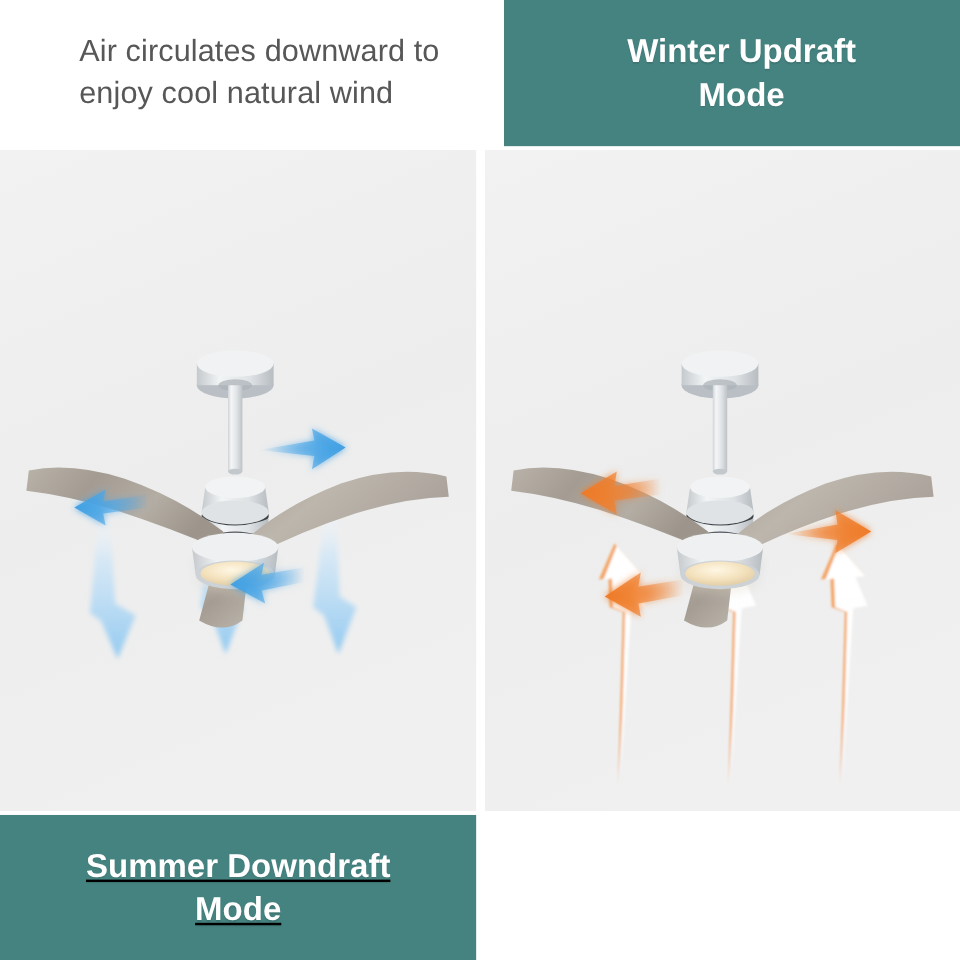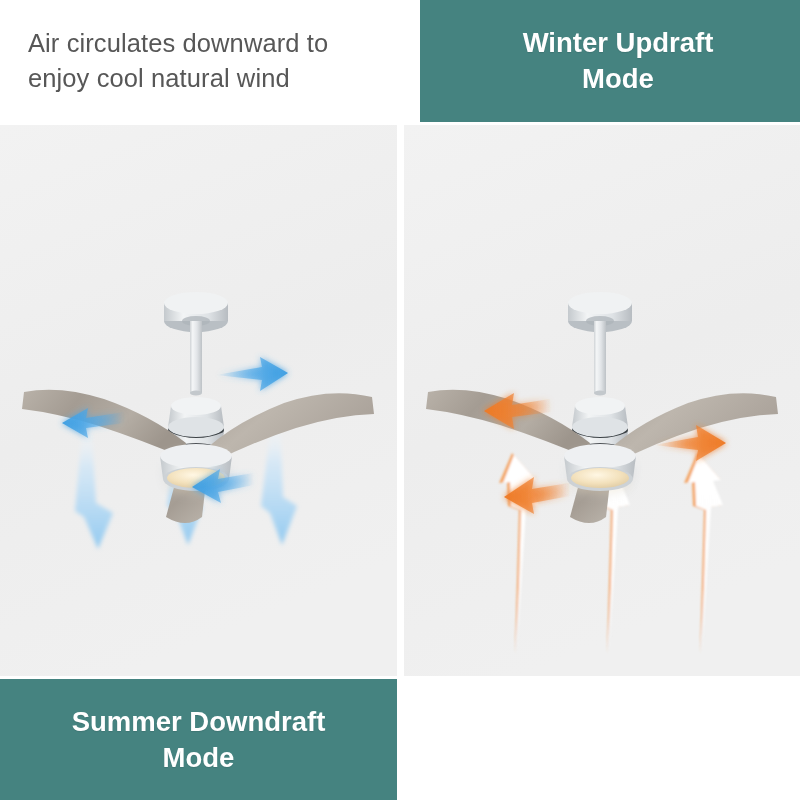--- a/index.html
+++ b/index.html
@@ -19,21 +19,21 @@
     background: #ffffff;
   }
 
   
   .panel { position: absolute; }
 
   .caption-panel {
     display: flex;
     align-items: center;
   }
-  .caption-panel.white-cap { background: #ffffff; }
+  .caption-panel.white-cap { background: #ffffff; margin-left: 38px; }
   .caption-panel.teal-cap  { background: #458380; }
 
   .cap-text-dark {
     color: #575757;
     font-size: 25.5px;
     line-height: 1.38;
     font-weight: 400;
     letter-spacing: 0.1px;
     padding-left: 28px;
     padding-right: 10px;
@@ -370,21 +370,21 @@
 
         <path d="M 146 274 L 108 280 L 110 268 L 80 286 L 110 304 L 108 292 L 147 287 Z" fill="url(#orFadeL)"></path>
 
         <path d="M 250 320 L 294 312 L 292 300 L 322 318 L 292 336 L 294 325 Z" fill="url(#orFadeR)"></path>
 
         <path d="M 165 358 L 128 364 L 130 352 L 100 372 L 130 389 L 128 378 L 166 371 Z" fill="url(#orFadeL)"></path>
       </g>
     </svg>
   </div>
 
-  <div class="panel caption-panel teal-cap" style="left:0px; top:679px; width:397px; height:121px;">
+  <div class="panel caption-panel teal-cap" style="left:0px; top:679px; width:397px; height:121px;text-decoration:underline;">
     <div class="cap-text-light">
       <div>Summer Downdraft</div>
       <div>Mode</div>
     </div>
   </div>
 
 
   <div class="gutter" style="left:397px; top:0px; width:7px; height:800px;"></div>
   <div class="gutter" style="left:0px; top:122px; width:800px; height:3px;"></div>
   <div class="gutter" style="left:0px; top:676px; width:800px; height:3px;"></div>

